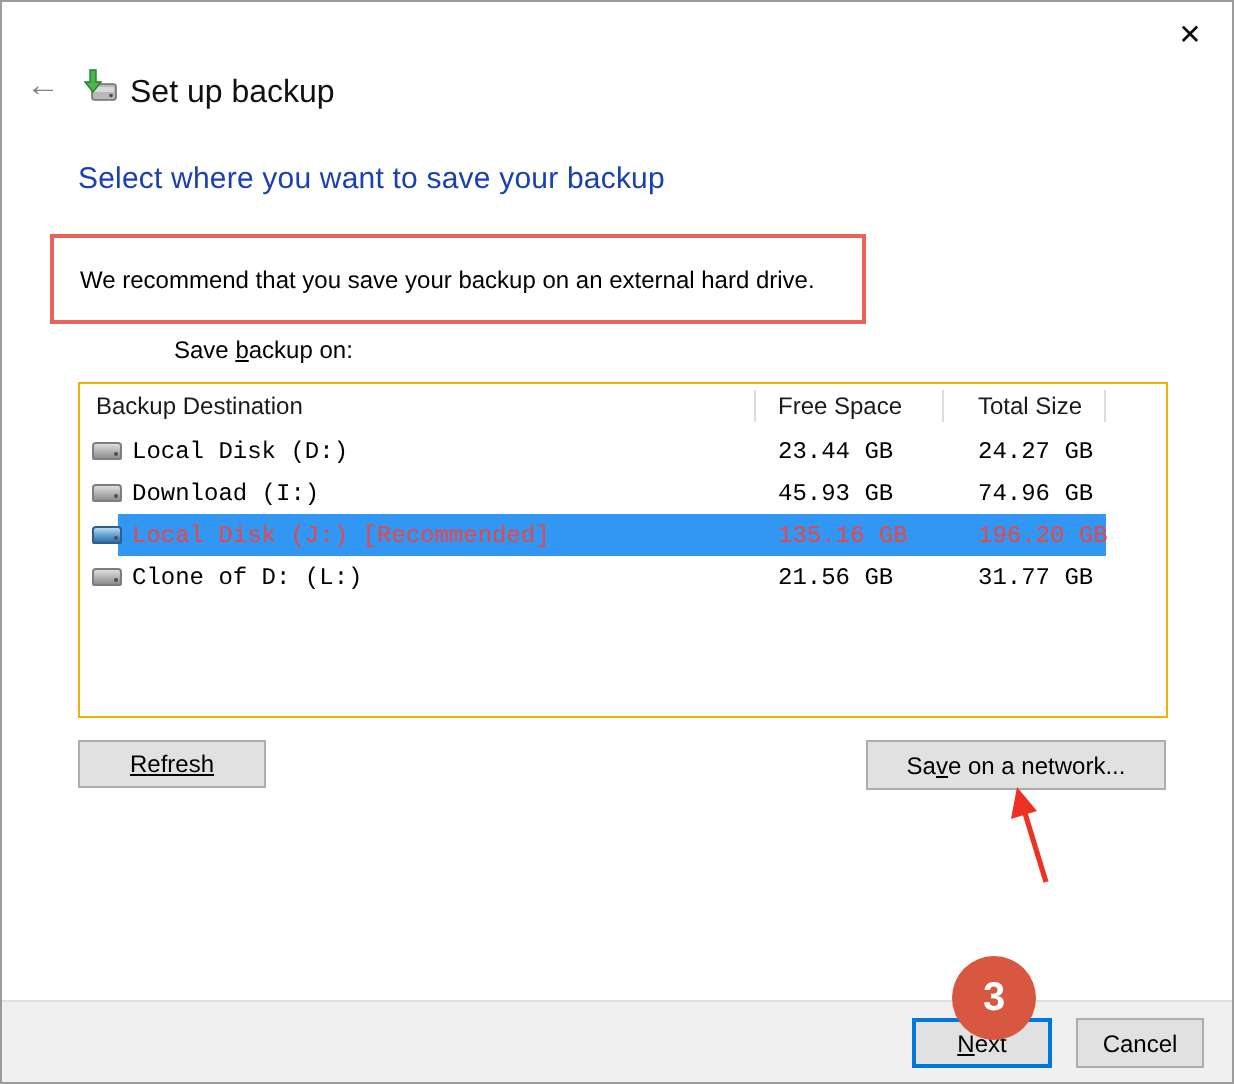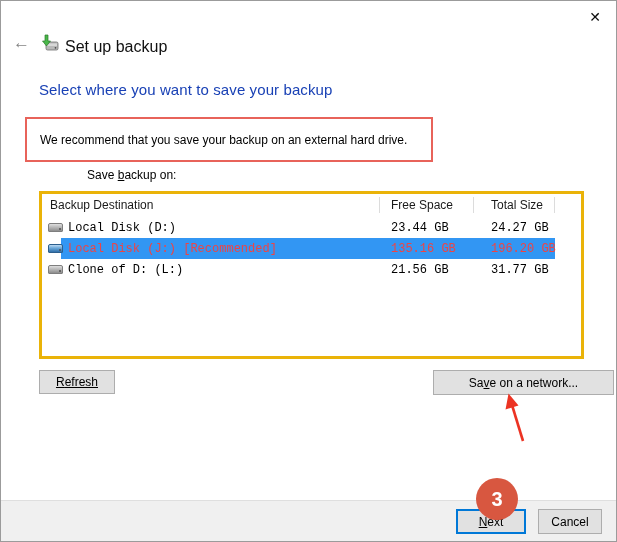--- a/index.html
+++ b/index.html
@@ -37,21 +37,21 @@
     border:2px solid var(--annotation-red);
     display:flex; align-items:center; padding-left:13px;
   }
 
   .save-on-label { position:absolute; left:38px; top:167px;margin-left:48px; }
   u { text-decoration:underline; }
 
   
   .listview {
     position:absolute; left:38px; top:190px; width:545px; height:168px;
-    border:3px solid #eab308; background:#fff;
+    border:1px solid #eab308; background:#fff;
   }
   .lv-header { position:relative; height:23px; }
   .lv-header .hsep { position:absolute; top:3px; width:1px; height:16px; background:#dcdcdc; }
   .hsep.s1 { left:337px; } .hsep.s2 { left:431px; } .hsep.s3 { left:512px; }
   .hcell { position:absolute; top:4px; color:#1a1a1a; }
   .hcell.c1 { left:8px; } .hcell.c2 { left:349px; } .hcell.c3 { left:449px; }
 
   .trow { position:relative; height:21px; }
   .trow .cell { position:absolute; top:4px; z-index:2; white-space:nowrap;font-family:Liberation Mono, monospace; }
   .cell.name { left:26px; } .cell.free { left:349px; } .cell.total { left:449px; }
@@ -75,22 +75,22 @@
     background:linear-gradient(#bcd9f2 0%, #6aa7d8 45%, #2f6ea8 100%);
     border-color:#2c5f8e;
   }
 
   
   .btn {
     position:absolute; background:#e1e1e1; border:1px solid #adadad;
     font-size:12px; text-align:center; color:#000;
     display:flex; align-items:center; justify-content:center; cursor:default;
   }
-  .btn-refresh { left:38px; top:369px; width:76px; height:24px;text-decoration:underline; }
-  .btn-network { left:432px; top:369px; width:181px; height:25px; }
+  .btn-refresh { left:38px; top:369px; width:94px; height:24px;text-decoration:underline; }
+  .btn-network { left:432px; top:369px; width:150px; height:25px; }
   .btn-next { left:455px; top:508px; width:70px; height:25px; border:2px solid var(--focus); }
   .btn-cancel { left:537px; top:508px; width:64px; height:25px; }
 
   
   .footer {
     position:absolute; left:0; right:0; bottom:0; height:41px;
     background:#f0f0f0; border-top:1px solid #dfdfdf;
   }
 
   
@@ -136,20 +136,26 @@
       <span class="hsep s3"></span>
     </div>
     <div id="rows-container">
 
     <div class="trow">
         <span class="disk-icon"></span>
         <span class="cell name">Local Disk (D:)</span>
         <span class="cell free">23.44 GB</span>
         <span class="cell total">24.27 GB</span>
       </div>
+        <div class="trow">
+        <span class="disk-icon"></span>
+        <span class="cell name">Download (I:)</span>
+        <span class="cell free">45.93 GB</span>
+        <span class="cell total">74.96 GB</span>
+      </div>
         <div class="trow selected">
         <span class="disk-icon"></span>
         <span class="cell name">Local Disk (J:) [Recommended]</span>
         <span class="cell free">135.16 GB</span>
         <span class="cell total">196.20 GB</span>
       </div>
         <div class="trow">
         <span class="disk-icon"></span>
         <span class="cell name">Clone of D: (L:)</span>
         <span class="cell free">21.56 GB</span>

